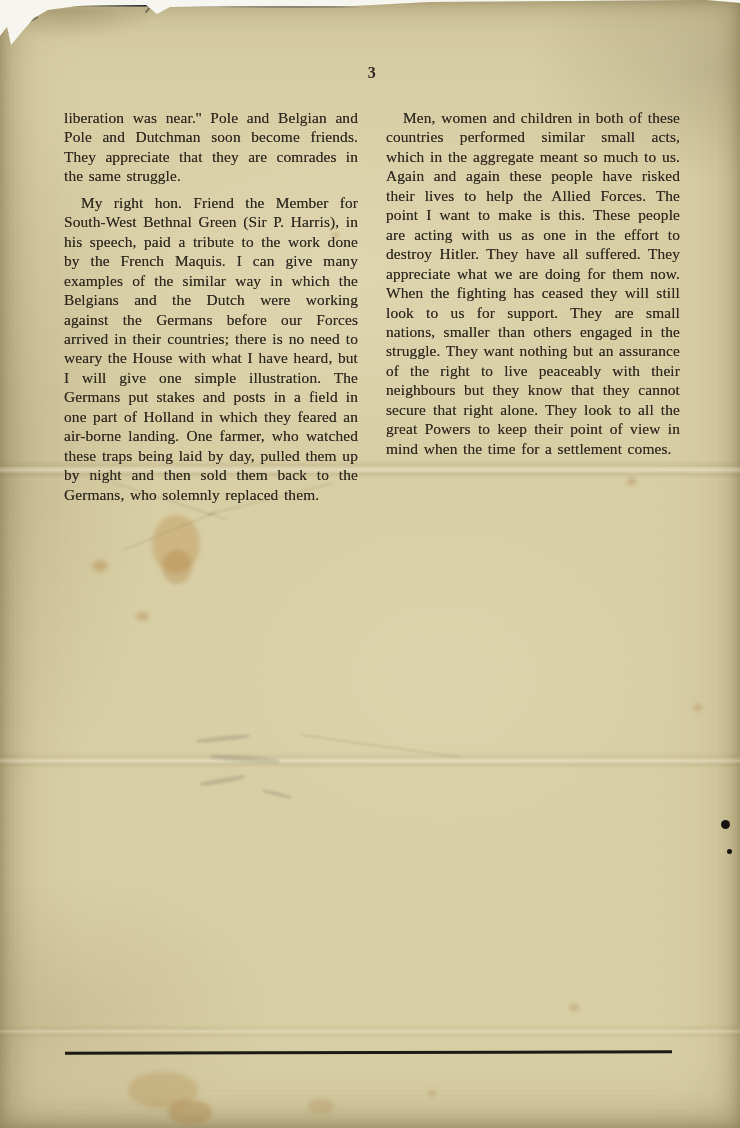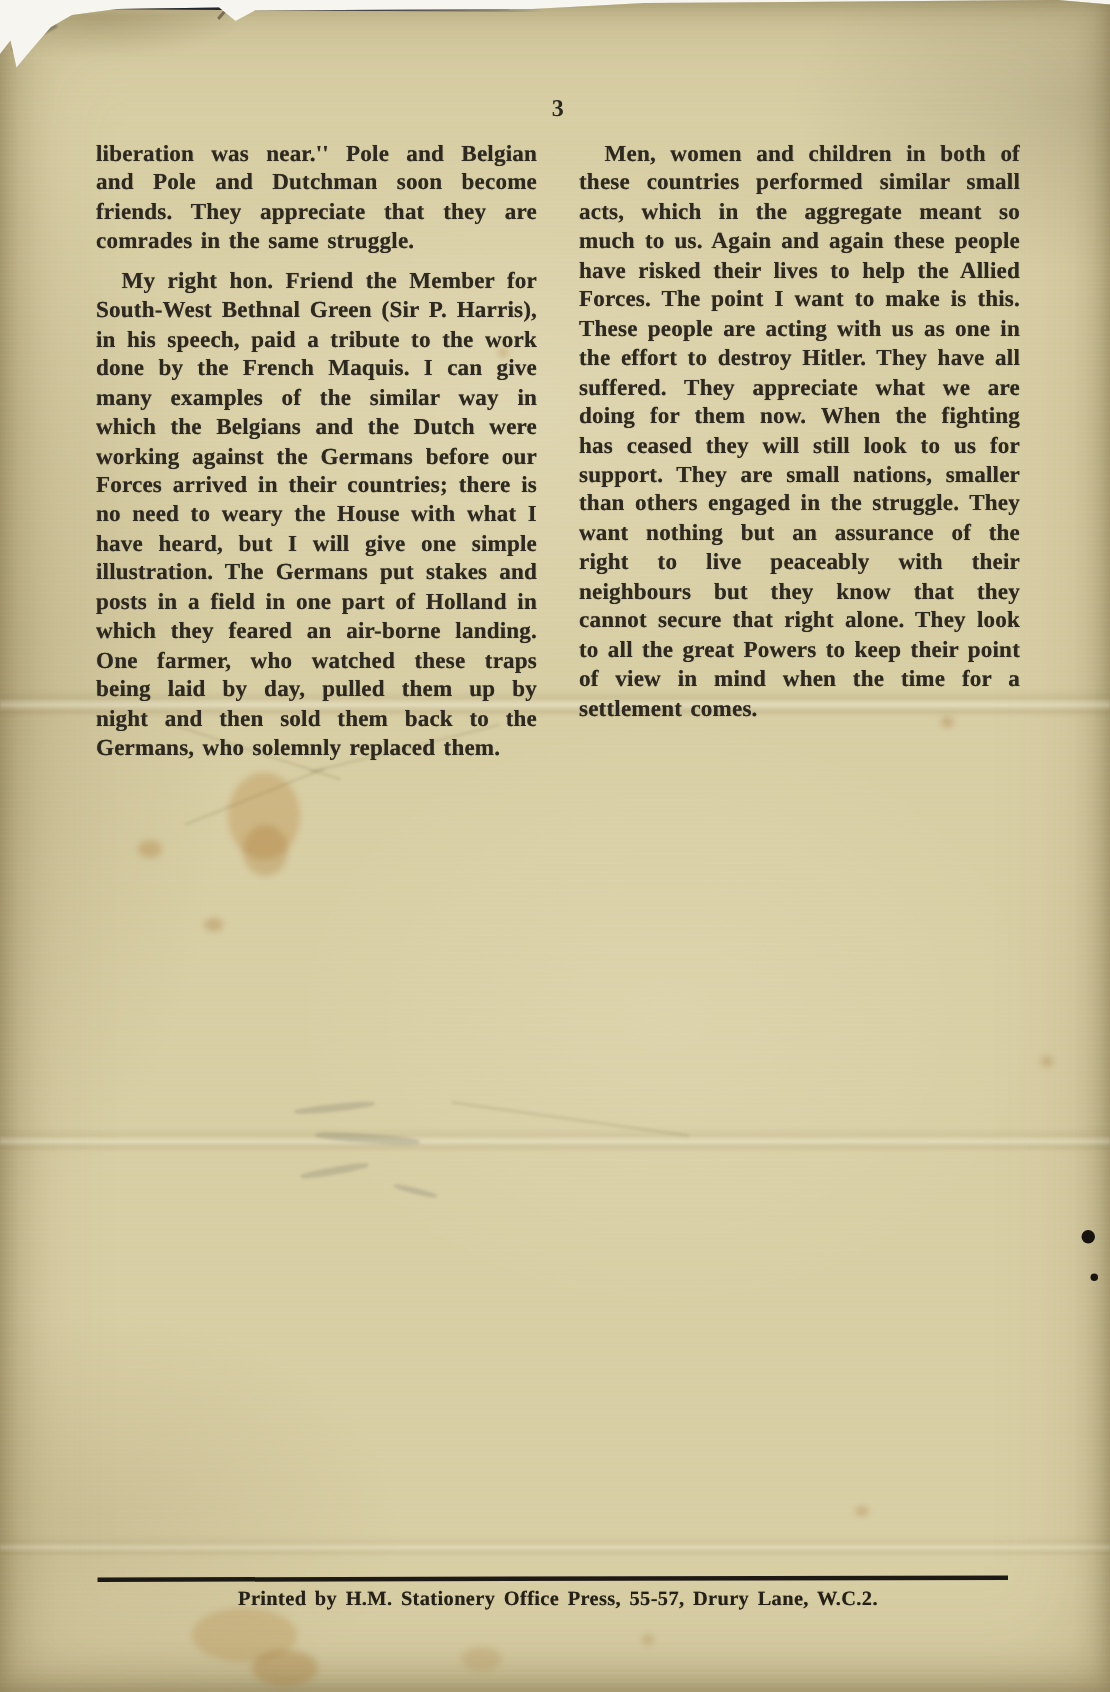--- a/index.html
+++ b/index.html
@@ -75,22 +75,22 @@
   
   .inkdot{position:absolute;border-radius:50%;background:#17140f;}
   .d1{left:721px;top:820px;width:9px;height:9px;}
   .d2{left:727px;top:849px;width:5px;height:5px;}
   
   .page-number{
     position:absolute;top:64px;left:64px;width:616px;text-align:center;
     font-size:16px;font-weight:600;color:#2c2720;letter-spacing:.5px;
   }
   .columns{
-    position:absolute;top:93px;left:64px;width:616px;
-    display:flex;gap:28px;font-weight:bold;
+    position:absolute;top:108px;left:64px;width:616px;
+    display:flex;gap:28px;
   }
   .col{flex:1;min-width:0;}
   .para{
     margin:0;text-align:justify;
     font-size:15.4px;line-height:19.45px;color:#2e2920;
     letter-spacing:.12px;word-spacing:1.6px;
     text-shadow:0 0 .5px rgba(46,41,32,.65);
   }
   .para.indent{text-indent:17px;}
   .para.gap{margin-top:7px;}
@@ -152,15 +152,14 @@
       <div class="col">
         <p class="para">liberation was near.'' Pole and Belgian and Pole and Dutchman soon become friends. They appreciate that they are comrades in the same struggle.</p>
         <p class="para indent gap">My right hon. Friend the Member for South-West Bethnal Green (Sir P. Harris), in his speech, paid a tribute to the work done by the French Maquis. I can give many examples of the similar way in which the Belgians and the Dutch were working against the Germans before our Forces arrived in their countries; there is no need to weary the House with what I have heard, but I will give one simple illustration. The Germans put stakes and posts in a field in one part of Holland in which they feared an air-borne landing. One farmer, who watched these traps being laid by day, pulled them up by night and then sold them back to the Germans, who solemnly replaced them.</p>
       </div>
       <div class="col">
         <p class="para indent">Men, women and children in both of these countries performed similar small acts, which in the aggregate meant so much to us. Again and again these people have risked their lives to help the Allied Forces. The point I want to make is this. These people are acting with us as one in the effort to destroy Hitler. They have all suffered. They appreciate what we are doing for them now. When the fighting has ceased they will still look to us for support. They are small nations, smaller than others engaged in the struggle. They want nothing but an assurance of the right to live peaceably with their neighbours but they know that they cannot secure that right alone. They look to all the great Powers to keep their point of view in mind when the time for a settlement comes.</p>
       </div>
     </div>
 
     <div class="footer-rule"></div>
-    <div class="imprint">Printed by H.M. Stationery Office Press, 55-57, Drury Lane, W.C.2.</div>
   </div>
 </div>
 
 </body></html>

